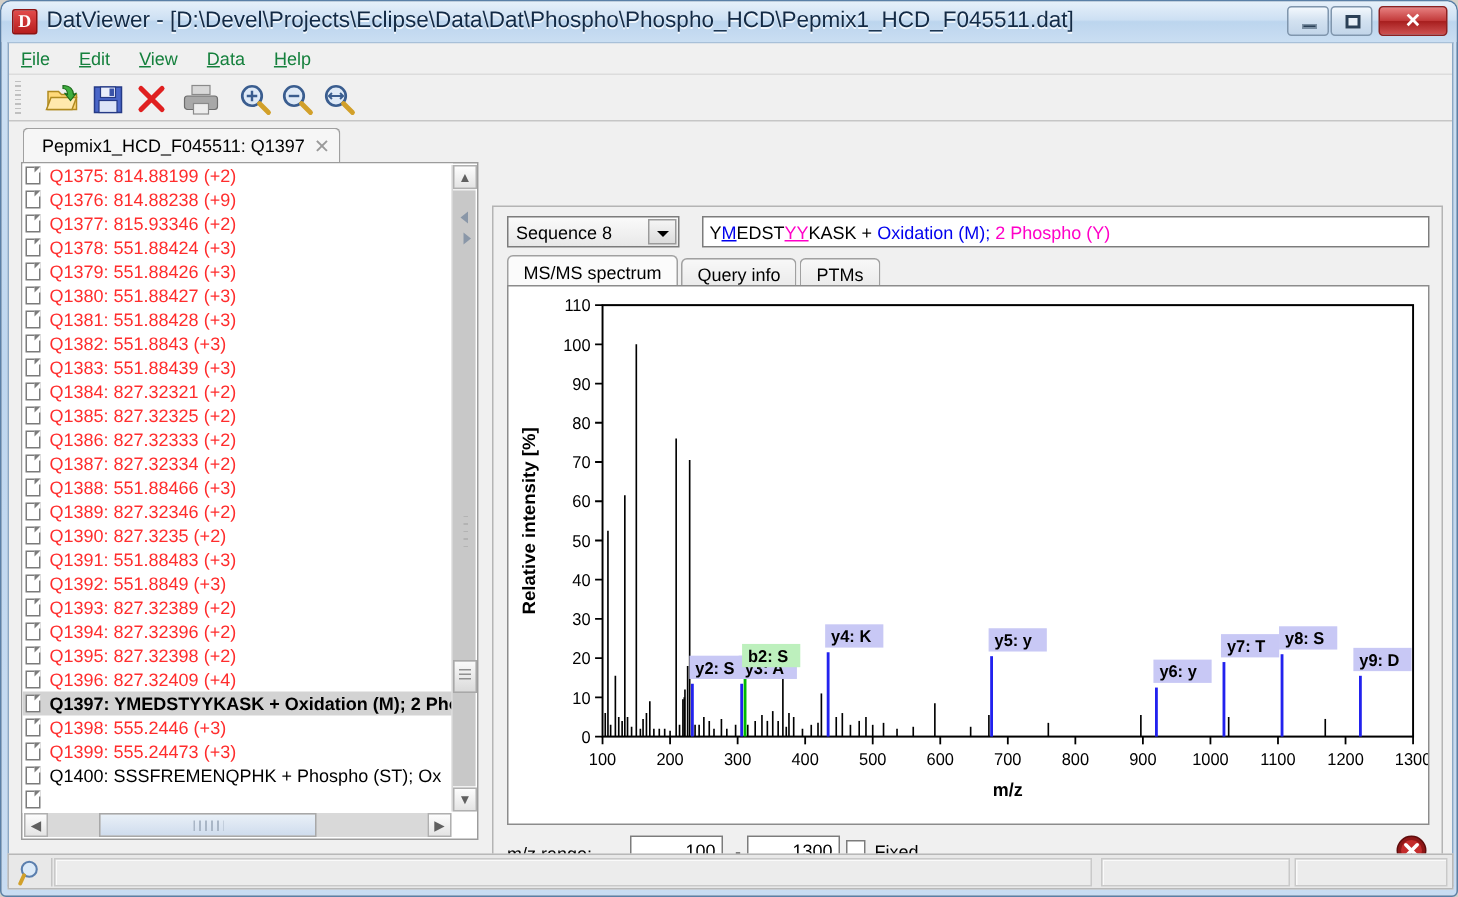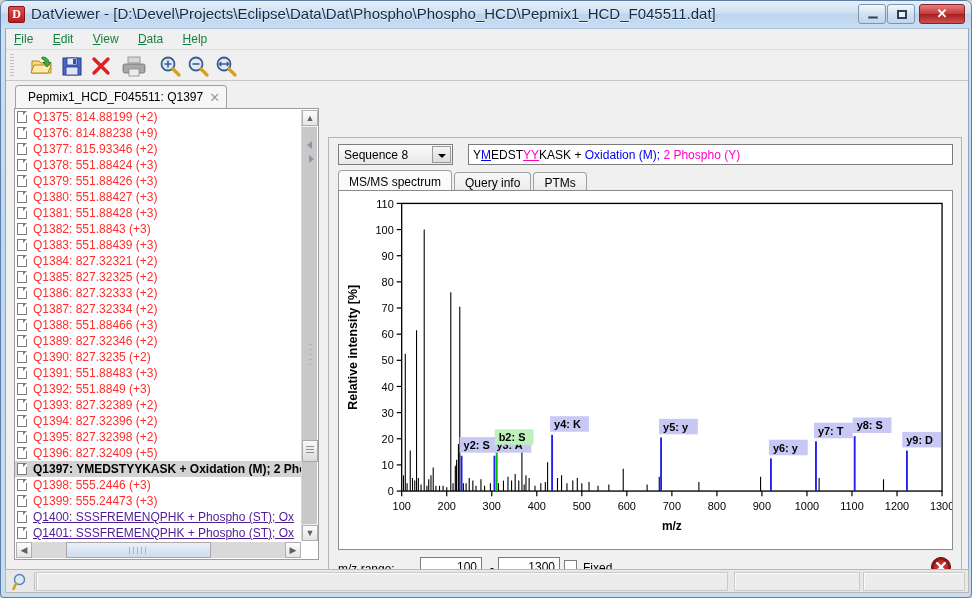--- a/index.html
+++ b/index.html
@@ -130,21 +130,21 @@
   .li .docicon {
     display:inline-block; width: 10px; height: 12px;
     border: 1px solid #7b7b7b; background:#fff;
     position: relative; top: 2px; margin-right: 6px;
   }
   .li .docicon::after {
     content:''; position:absolute; right:-1px; top:-1px;
     border-width: 0 0 4px 4px; border-style: solid;
     border-color: transparent transparent #fff #7b7b7b;
   }
-  .li.black { color: #4c1d95; text-decoration: underline; }
+  .li.black { color: #000000; }
   .li.selected { background: #d3d3d3; color: #000; font-weight: bold; }
 
   
   #list-vsb {
     position: absolute; right: 1px; top: 1px; width: 16px; bottom: 18px;
     background: #f0f0f0; border-left: 1px solid #d6d6d6;
   }
   #list-hsb {
     position: absolute; left: 1px; right: 17px; bottom: 1px; height: 16px;
     background: #f0f0f0;
@@ -360,26 +360,26 @@
           <div class="li"><span class="docicon"></span><span>Q1386: 827.32333 (+2)</span></div>
           <div class="li"><span class="docicon"></span><span>Q1387: 827.32334 (+2)</span></div>
           <div class="li"><span class="docicon"></span><span>Q1388: 551.88466 (+3)</span></div>
           <div class="li"><span class="docicon"></span><span>Q1389: 827.32346 (+2)</span></div>
           <div class="li"><span class="docicon"></span><span>Q1390: 827.3235 (+2)</span></div>
           <div class="li"><span class="docicon"></span><span>Q1391: 551.88483 (+3)</span></div>
           <div class="li"><span class="docicon"></span><span>Q1392: 551.8849 (+3)</span></div>
           <div class="li"><span class="docicon"></span><span>Q1393: 827.32389 (+2)</span></div>
           <div class="li"><span class="docicon"></span><span>Q1394: 827.32396 (+2)</span></div>
           <div class="li"><span class="docicon"></span><span>Q1395: 827.32398 (+2)</span></div>
-          <div class="li"><span class="docicon"></span><span>Q1396: 827.32409 (+5)</span></div>
+          <div class="li"><span class="docicon"></span><span>Q1396: 827.32409 (+4)</span></div>
           <div class="li selected"><span class="docicon"></span><span>Q1397: YMEDSTYYKASK + Oxidation (M); 2 Pho</span></div>
           <div class="li"><span class="docicon"></span><span>Q1398: 555.2446 (+3)</span></div>
           <div class="li"><span class="docicon"></span><span>Q1399: 555.24473 (+3)</span></div>
           <div class="li black"><span class="docicon"></span><span>Q1400: SSSFREMENQPHK + Phospho (ST); Ox</span></div>
-          <div class="li black"><span class="docicon"></span><span>Q1401: SSSFREMENQPHK + Phospho (ST); Ox</span></div>
+          <div class="li black"><span class="docicon"></span></div>
         </div>
 
       <div id="list-vsb">
         <div id="list-vsb-track"></div>
         <div class="sb-arrow" style="left:0;top:0;width:16px;height:16px;">▲</div>
         <div class="sb-arrow" style="left:0;bottom:0;width:16px;height:16px;">▼</div>
         <div class="sb-thumb" style="left:0;width:16px;top:330px;height:22px;">
           <div style="position:absolute;left:3px;top:8px;width:8px;height:1px;background:#909090;box-shadow:0 3px 0 #909090,0 -3px 0 #909090;"></div>
         </div>
       </div>

